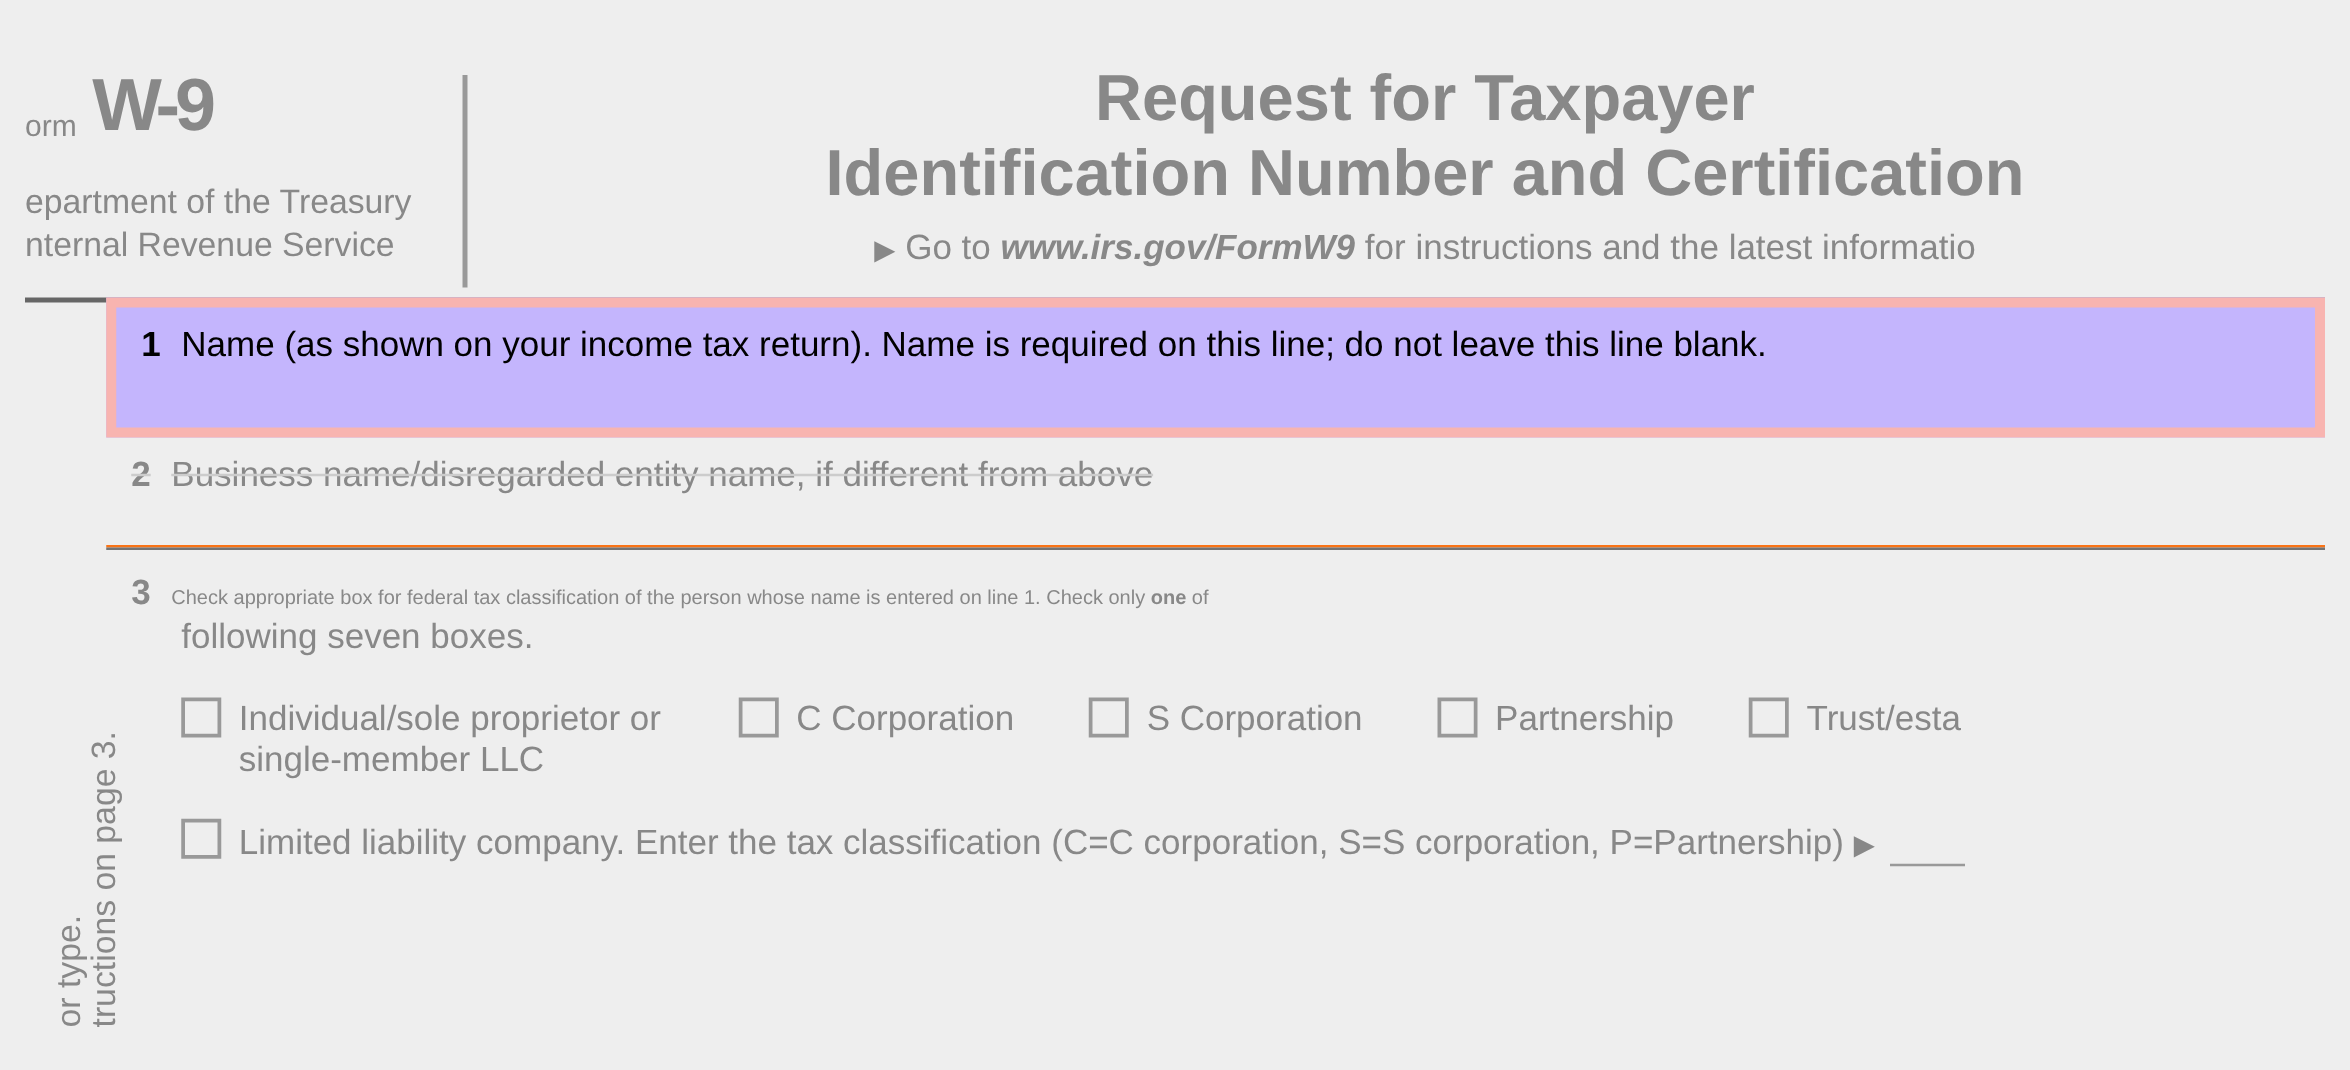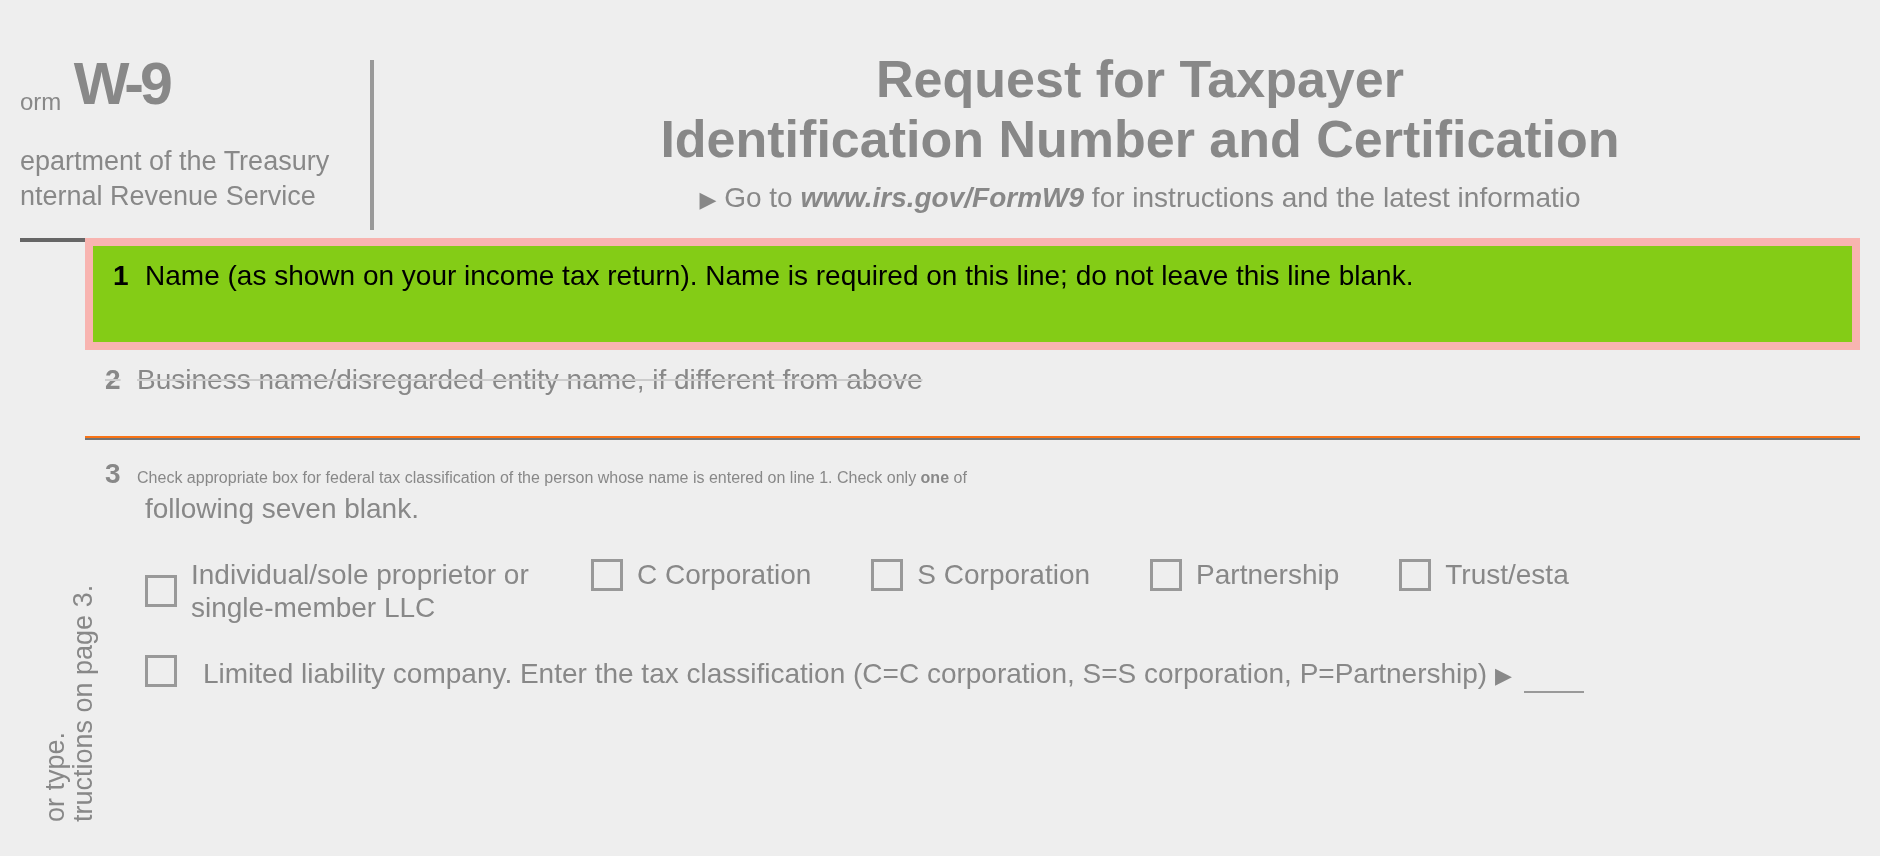--- a/index.html
+++ b/index.html
@@ -118,21 +118,21 @@
     }
     .form-fields {
       flex: 1;
     }
     .field-row {
       border-bottom: 2px solid #f97316;
       padding: 10px 20px 40px 20px;
       position: relative;
     }
     .field-row-1 {
-      background: #84cc16;
+      background: #c4b5fd;
       border: 8px solid #f8b4b0;
       padding: 14px 20px 50px 20px;
       margin-top: -4px;
     }
     .field-number {
       font-weight: bold;
       font-size: 28px;
       margin-right: 12px;
     }
     .field-text {
@@ -169,21 +169,21 @@
     .checkbox-row {
       display: flex;
       flex-wrap: wrap;
       margin-top: 30px;
       padding-left: 40px;
       gap: 60px;
       align-items: flex-start;
     }
     .checkbox-item {
       display: flex;
-      align-items: center;
+      align-items: flex-start;
       gap: 14px;
     }
     .checkbox-box {
       width: 32px;
       height: 32px;
       border: 3px solid #999;
       flex-shrink: 0;
     }
     .checkbox-label {
       font-size: 28px;
@@ -195,21 +195,20 @@
       display: flex;
       align-items: flex-start;
       gap: 14px;
       margin-top: 30px;
       padding-left: 40px;
     }
     .llc-text {
       font-size: 28px;
       color: #888;
       line-height: 1.35;
-      margin-left: 12px;
     }
     .llc-arrow {
       font-size: 22px;
     }
     .llc-line {
       display: inline-block;
       width: 60px;
       border-bottom: 2px solid #999;
       vertical-align: bottom;
       margin-left: 4px;
@@ -264,21 +263,21 @@
 
       <div class="field-row field-row-2">
         <span class="field-number" style="text-decoration: line-through; text-decoration-color:#ccc;">2</span>
         <span class="field-text">Business name/disregarded entity name, if different from above</span>
       </div>
 
       <div class="field-row field-row-3">
         <div>
           <span class="field-number">3</span>
           <span class="field-3-text-first">Check appropriate box for federal tax classification of the person whose name is entered on line 1. Check only </span><span class="strong">one</span><span> of</span>
-          <div class="field-3-text">following seven blank.</div>
+          <div class="field-3-text">following seven boxes.</div>
         </div>
 
         <div class="checkbox-row">
           <div class="checkbox-item">
             <div class="checkbox-box"></div>
             <div class="checkbox-label">Individual/sole proprietor or single-member LLC</div>
           </div>
           <div class="checkbox-item">
             <div class="checkbox-box"></div>
             <div class="checkbox-label">C Corporation</div>

